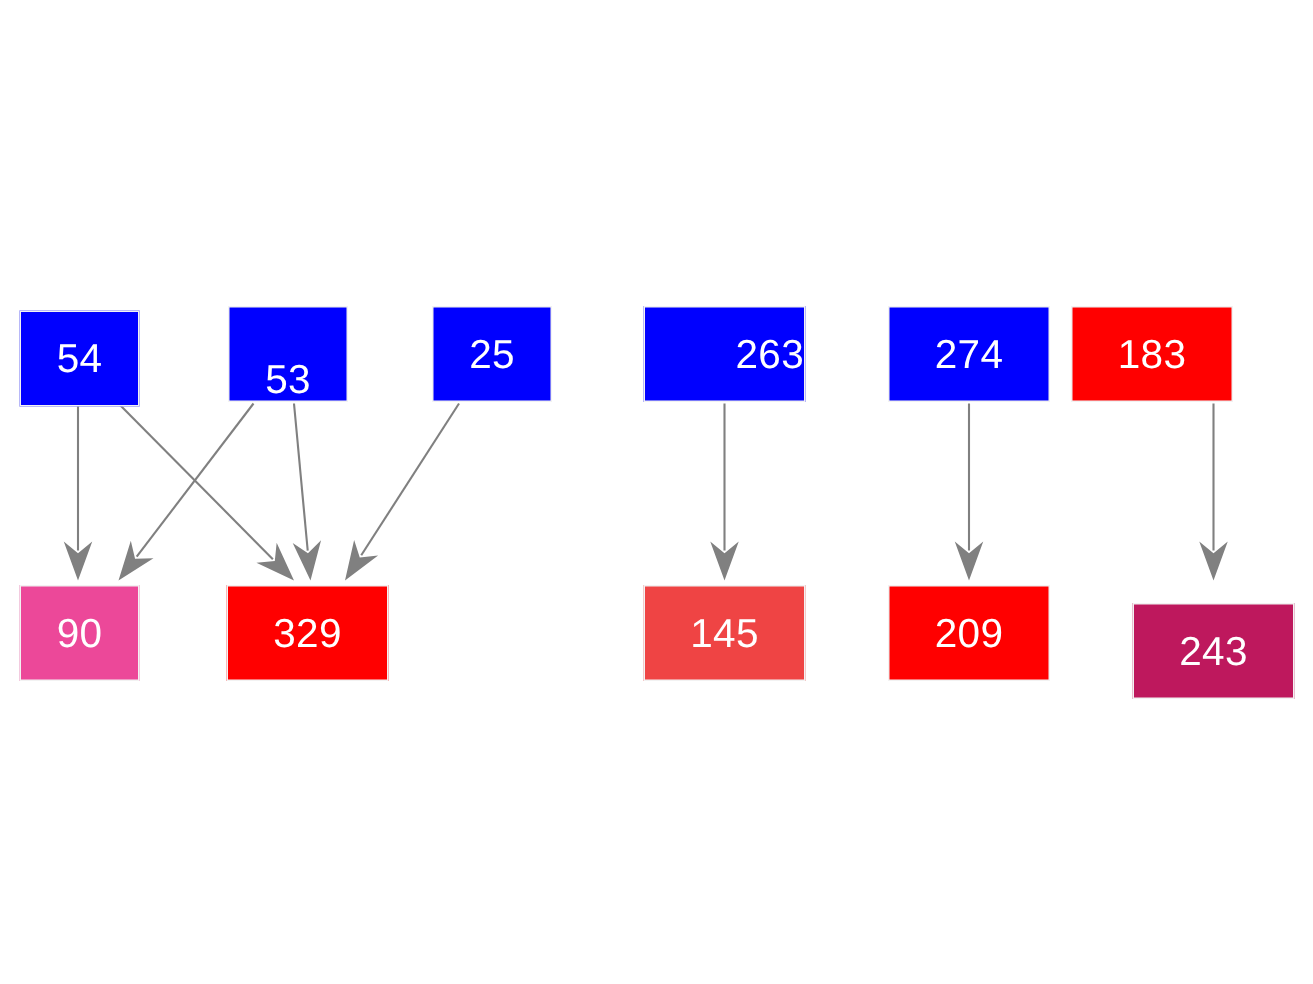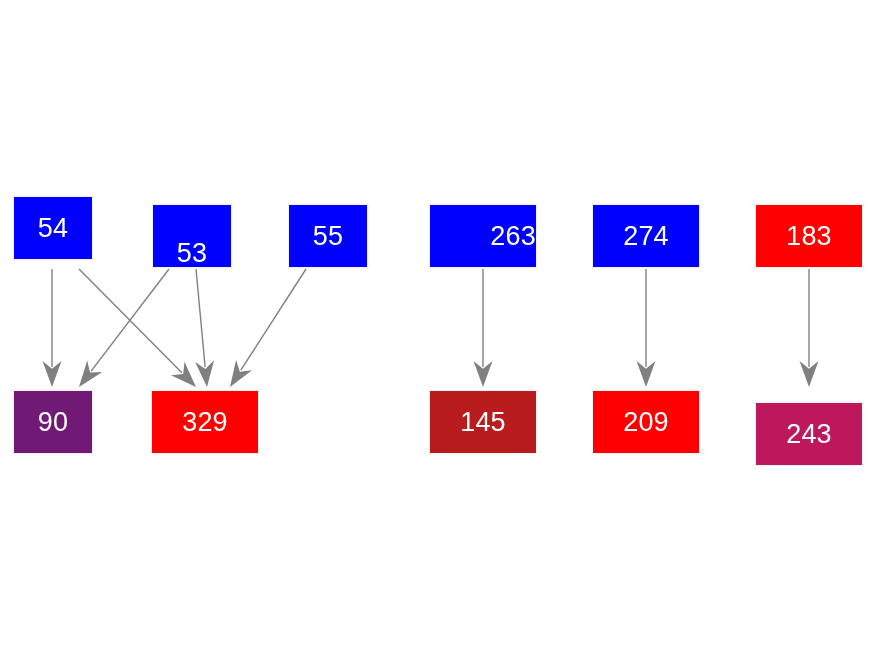--- a/index.html
+++ b/index.html
@@ -73,45 +73,45 @@
         <line x1="646" y1="269" x2="646" y2="367" stroke="#808080" stroke-width="1.4"></line>
         <polygon points="646.00,387.00 636.50,361.00 646.00,368.80 655.50,361.00" fill="#808080"></polygon>
       </g>
       <g>
         <line x1="809" y1="269" x2="809" y2="367" stroke="#808080" stroke-width="1.4"></line>
         <polygon points="809.00,387.00 799.50,361.00 809.00,368.80 818.50,361.00" fill="#808080"></polygon>
       </g>
     </svg>
 
   <div id="node-layer">
-      <div class="node" style="left: 13px; top: 196px; width: 80px; height: 64px; background: rgb(0, 0, 255);">
+      <div class="node" style="left: 13px; top: 207px; width: 80px; height: 64px; background: rgb(0, 0, 255);">
         <span class="node-label">54</span>
       </div>
       <div class="node" style="left: 152px; top: 204px; width: 80px; height: 64px; background: rgb(0, 0, 255); align-items: flex-end;">
         <span class="node-label">53</span>
       </div>
       <div class="node" style="left: 288px; top: 204px; width: 80px; height: 64px; background: rgb(0, 0, 255);">
-        <span class="node-label">55</span>
+        <span class="node-label">25</span>
       </div>
       <div class="node" style="left: 429px; top: 204px; width: 108px; height: 64px; background: rgb(0, 0, 255); justify-content: flex-end;">
         <span class="node-label">263</span>
       </div>
       <div class="node" style="left: 592px; top: 204px; width: 108px; height: 64px; background: rgb(0, 0, 255);">
         <span class="node-label">274</span>
       </div>
-      <div class="node" style="left: 755px; top: 204px; width: 108px; height: 64px; background: rgb(255, 0, 0);">
+      <div class="node" style="left: 714px; top: 204px; width: 108px; height: 64px; background: rgb(255, 0, 0);">
         <span class="node-label">183</span>
       </div>
-      <div class="node" style="left: 13px; top: 390px; width: 80px; height: 64px; background: #701a75;">
+      <div class="node" style="left: 13px; top: 390px; width: 80px; height: 64px; background: #ec4899;">
         <span class="node-label">90</span>
       </div>
       <div class="node" style="left: 151px; top: 390px; width: 108px; height: 64px; background: rgb(255, 0, 0);">
         <span class="node-label">329</span>
       </div>
-      <div class="node" style="left: 429px; top: 390px; width: 108px; height: 64px; background: #b91c1c;">
+      <div class="node" style="left: 429px; top: 390px; width: 108px; height: 64px; background: #ef4444;">
         <span class="node-label">145</span>
       </div>
       <div class="node" style="left: 592px; top: 390px; width: 108px; height: 64px; background: rgb(255, 0, 0);">
         <span class="node-label">209</span>
       </div>
       <div class="node" style="left: 755px; top: 402px; width: 108px; height: 64px; background: #be185d;">
         <span class="node-label">243</span>
       </div>
     </div>
 

